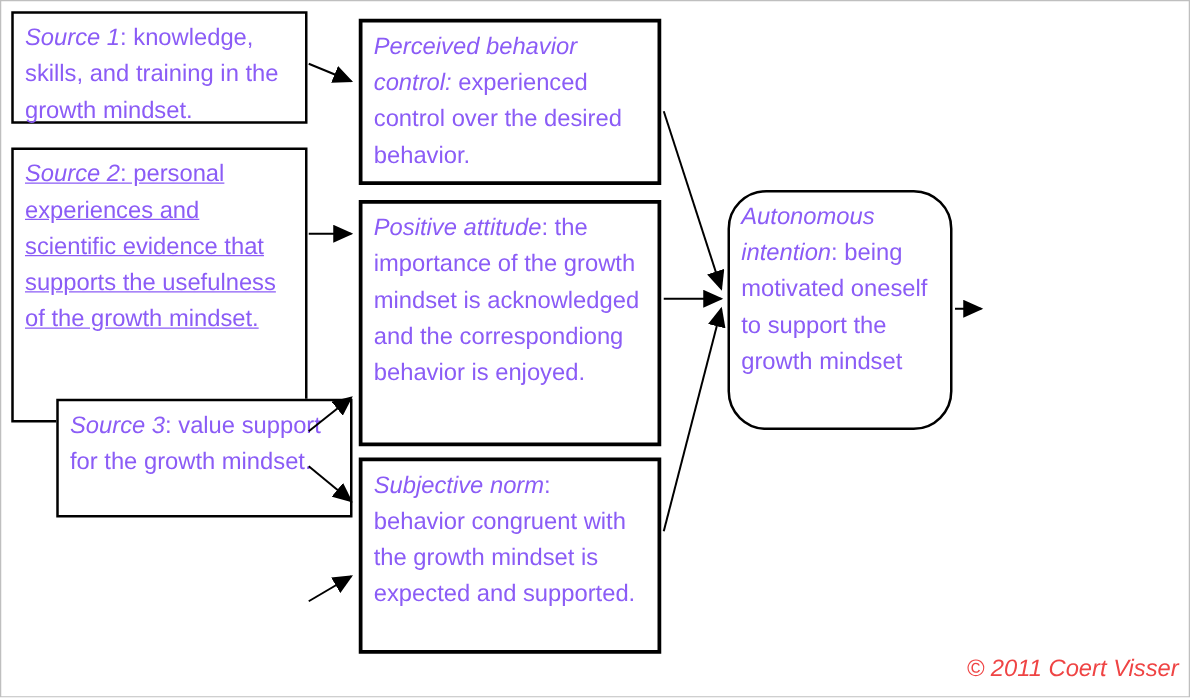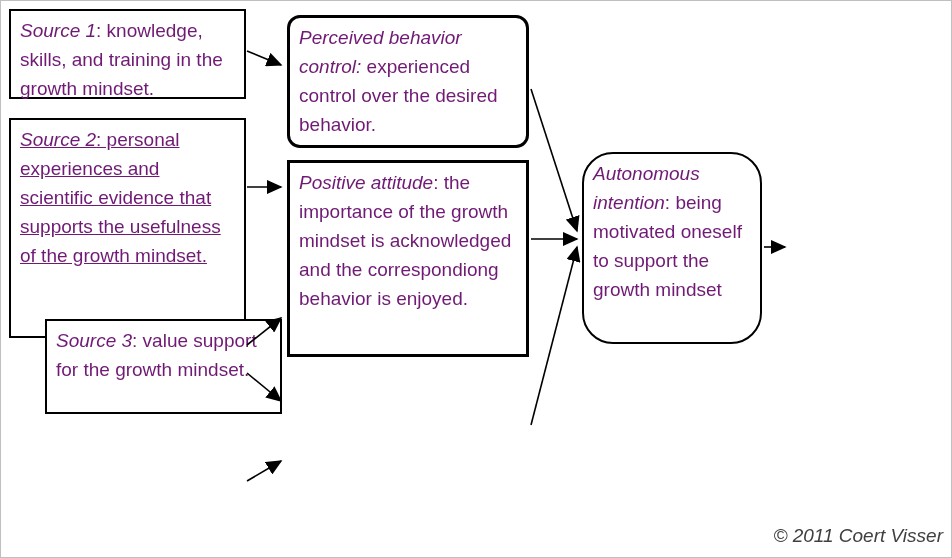--- a/index.html
+++ b/index.html
@@ -17,67 +17,70 @@
     overflow: hidden;
   }
   .box {
     position: absolute;
     background: #ffffff;
     border: 2px solid #000000;
     box-sizing: border-box;
     padding: 5px 9px;
     font-size: 19px;
     line-height: 29px;
-    color: #701a75;
+    color: #8b5cf6;
   }
   .box.thick { border-width: 3px; }
   .lead { font-style: italic; }
   .rest { font-style: normal; }
   .arrows {
     position: absolute;
     left: 0; top: 0;
     width: 950px;
     height: 556px;
     pointer-events: none;
   }
   .copyright {
     position: absolute;
     right: 8px;
     bottom: 10px;
     font-size: 19px;
     font-style: italic;
-    color: #404040;
+    color: #ef4444;
   }
 </style>
 </head>
 <body>
 
 <div class="canvas">
 
   <div class="box" style="left:8px; top:8px; width:237px; height:90px;">
     <span class="lead">Source 1</span><span class="rest">: knowledge, skills, and training in the growth mindset.</span>
   </div>
 
   <div class="box" style="left:8px; top:117px; width:237px; height:220px;text-decoration:underline;">
     <span class="lead">Source 2</span><span class="rest">: personal experiences and scientific evidence that supports the usefulness of the growth mindset.</span>
   </div>
 
   <div class="box" style="left:8px; top:318px; width:237px; height:95px;margin-left:36px;">
     <span class="lead">Source 3</span><span class="rest">: value support for the growth mindset.</span>
   </div>
 
 
-  <div class="box thick" style="left:286px; top:14px; width:242px; height:133px;border-radius:13px;">
+  <div class="box thick" style="left:286px; top:14px; width:242px; height:133px;">
     <span class="lead">Perceived behavior control:</span><span class="rest"> experienced control over the desired behavior.</span>
   </div>
 
   <div class="box thick" style="left:286px; top:159px; width:242px; height:197px;">
     <span class="lead">Positive attitude</span><span class="rest">: the importance of the growth mindset is acknowledged and the correspondiong behavior is enjoyed.</span>
   </div>
 
+  <div class="box thick" style="left:286px; top:365px; width:242px; height:157px;">
+    <span class="lead">Subjective norm</span><span class="rest">: behavior congruent with the growth mindset is expected and supported.</span>
+  </div>
 
   <div class="box" style="left:581px; top:151px; width:180px; height:192px;border-radius:31px;">
     <span class="lead">Autonomous intention</span><span class="rest">: being motivated oneself to support the growth mindset</span>
   </div>
 
 
   <svg class="arrows" viewBox="0 0 950 556" xmlns="http://www.w3.org/2000/svg">
     <defs>
       <marker id="arrowhead" markerWidth="11" markerHeight="9" refX="9" refY="4.5" orient="auto">
         <path d="M0,0 L10,4.5 L0,9 Z" fill="#000000"></path>

